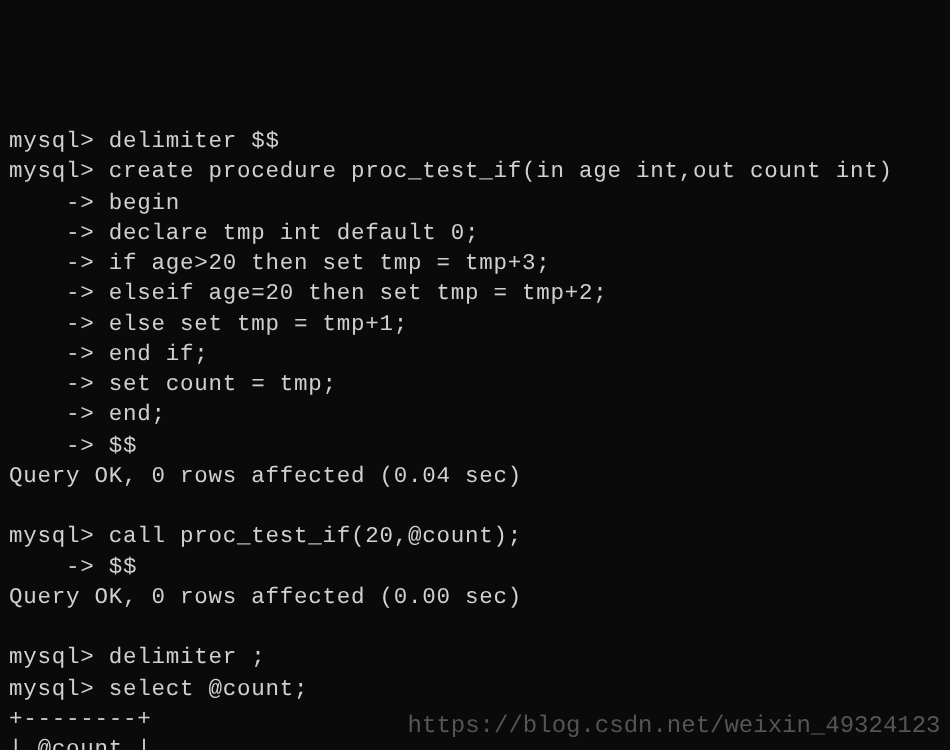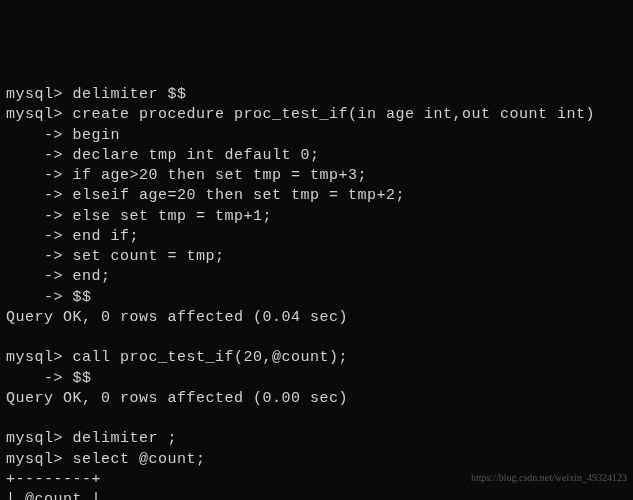--- a/index.html
+++ b/index.html
@@ -13,25 +13,25 @@
       width: 633px;
       height: 500px;
       overflow: hidden;
       white-space: pre;
       letter-spacing: 0.5px;
       position: relative;
     }
     .line { display: block; }
     .watermark {
       position: absolute;
-      bottom: 16px;
+      bottom: 4px;
       right: 6px;
-      font-size: 10px;
+      font-size: 16px;
       color: #555;
-      font-family: Liberation Serif, serif;
+      font-family: Liberation Mono, monospace;
       letter-spacing: 0;
     }
   </style>
 </head>
 <body>
 
 
 
 <div id="terminal"><span class="line">mysql&gt; delimiter $$</span><span class="line">mysql&gt; create procedure proc_test_if(in age int,out count int)</span><span class="line">    -&gt; begin</span><span class="line">    -&gt; declare tmp int default 0;</span><span class="line">    -&gt; if age&gt;20 then set tmp = tmp+3;</span><span class="line">    -&gt; elseif age=20 then set tmp = tmp+2;</span><span class="line">    -&gt; else set tmp = tmp+1;</span><span class="line">    -&gt; end if;</span><span class="line">    -&gt; set count = tmp;</span><span class="line">    -&gt; end;</span><span class="line">    -&gt; $$</span><span class="line">Query OK, 0 rows affected (0.04 sec)</span><span class="line"> </span><span class="line">mysql&gt; call proc_test_if(20,@count);</span><span class="line">    -&gt; $$</span><span class="line">Query OK, 0 rows affected (0.00 sec)</span><span class="line"> </span><span class="line">mysql&gt; delimiter ;</span><span class="line">mysql&gt; select @count;</span><span class="line">+--------+</span><span class="line">| @count |</span></div>
 <div class="watermark">https://blog.csdn.net/weixin_49324123</div>

